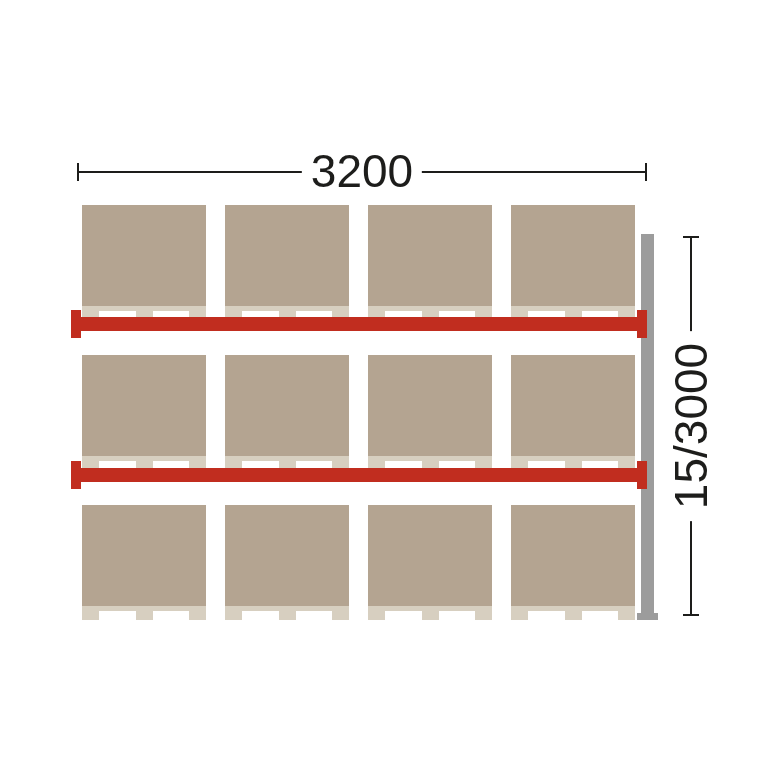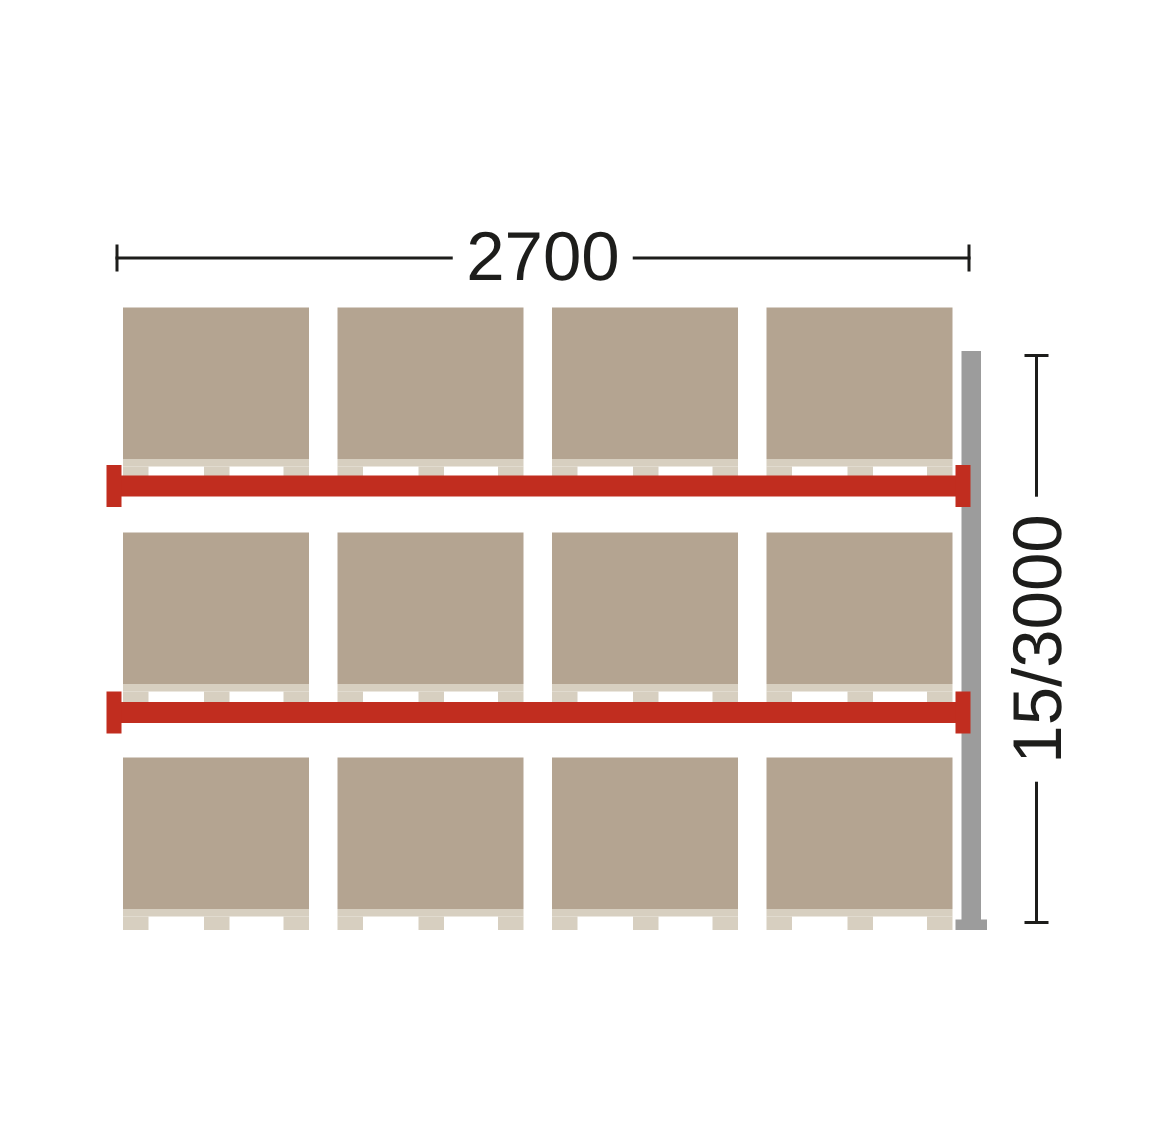--- a/index.html
+++ b/index.html
@@ -50,21 +50,21 @@
 </style>
 </head>
 <body>
 
 <div class="canvas">
 
   <div class="dim dim-h">
     <div class="line"></div>
     <div class="tick tick-l"></div>
     <div class="tick tick-r"></div>
-    <span class="dim-label">2700</span>
+    <span class="dim-label">3200</span>
   </div>
 
   <div class="pallet c1 r1">
     <div class="load"></div>
     <div class="deck"></div>
     <div class="foot foot-l"></div>
     <div class="foot foot-c"></div>
     <div class="foot foot-r"></div>
   </div>
   <div class="pallet c2 r1">

